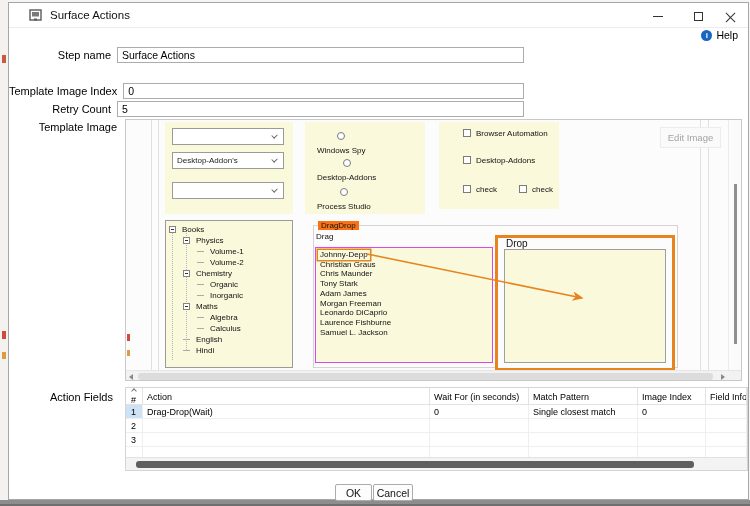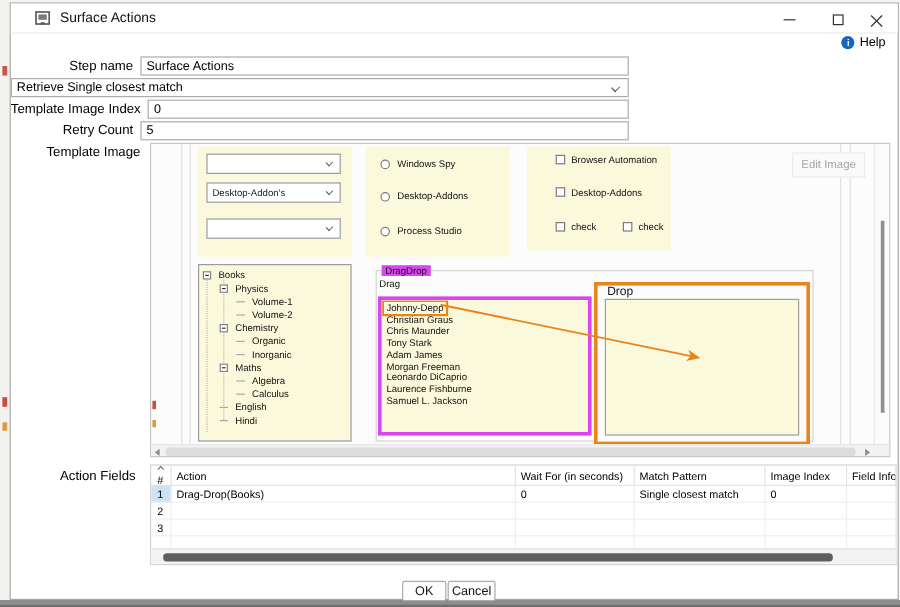--- a/index.html
+++ b/index.html
@@ -43,21 +43,21 @@
   .tpl { position:absolute; left:116px; top:116px; width:617px; height:262px; border:1px solid #c9c9c9; background:#fcfcfc; overflow:hidden; }
   .vline { position:absolute; top:0; width:1px; background:#e0e0e0; }
   .panel { position:absolute; background:var(--panel-yellow); }
   .p1 { left:39px; top:2px; width:128px; height:92px; }
   .p2 { left:179px; top:2px; width:120px; height:92px; }
   .p3 { left:313px; top:2px; width:120px; height:87px; }
 
   .mini-combo { position:absolute; left:7px; width:112px; height:17px; background:#fff; border:1px solid #9b9b9b; font-size:8px; line-height:15px; padding-left:4px; color:#222; }
   .mini-chevron { position:absolute; right:6px; top:4px; width:5px; height:5px; border-left:1px solid #666; border-bottom:1px solid #666; transform:rotate(-45deg) scale(1,.8); }
 
-  .radio-row { position:absolute; left:12px; display:flex; align-items:center; gap:6px; }
+  .radio-row { position:absolute; left:12px; display:flex; align-items:center; gap:6px;flex-direction:column; }
   .radio-dot { width:8px; height:8px; border:1px solid #7b7b7b; border-radius:50%; background:#fff; }
   .cb-row { position:absolute; display:flex; gap:5px;margin-left:16px; }
   .cb-box { width:8px; height:8px; border:1px solid #7b7b7b; background:#fff; }
   .mini-text { font-size:8px; color:#111; white-space:nowrap; }
 
   .edit-btn { position:absolute; left:534px; top:7px; width:61px; height:21px; background:#fafafa; border:1px solid #ececec; color:#a3a3a3; font-size:9.5px; display:flex; align-items:center; justify-content:center; }
 
   
   .tree-panel { position:absolute; left:39px; top:100px; width:128px; height:148px; background:var(--panel-yellow); border:1px solid #9b9b9b; padding-top:3px; overflow:hidden; }
   .tree-item { position:relative; line-height:11px; font-size:8px; color:#111; white-space:nowrap; }
@@ -66,23 +66,23 @@
   .tree-item[data-depth="2"] { padding-left:44px; }
   .expander { position:absolute; top:2px; width:7px; height:7px; }
   .tree-item[data-depth="0"] .expander { left:3px; } .tree-item[data-depth="1"] .expander { left:17px; } .tree-item[data-depth="2"] .expander { left:31px; }
   .tree-item.expandable .expander { border:1px solid #848484; background:#fff; }
   .tree-item.expandable .expander:before { content:""; position:absolute; left:1px; top:2px; width:3px; height:1px; background:#333; }
   .tree-item:not(.expandable) .expander { top:5px; height:1px; width:7px; background:#a9a9a9; }
   .tree-spine { position:absolute; border-left:1px dotted #b5b5b5; }
 
   
   .groupbox { position:absolute; left:187px; top:105px; width:365px; height:143px; border:1px solid #d4d4d4; }
-  .group-label { position:absolute; left:4px; top:-5px; background:#d946ef; padding:0 3px; font-size:8px; color:#111; }
+  .group-label { position:absolute; left:4px; top:-5px; background:#f97316; padding:0 3px; font-size:8px; color:#111; }
   .drag-label { position:absolute; left:2px; top:6px; font-size:8px; color:#111; }
-  .drag-list { position:absolute; left:1px; top:21px; width:178px; height:116px; background:var(--panel-yellow); border:3px solid #d946ef; padding:2px 16px 0 2px; overflow:hidden; }
+  .drag-list { position:absolute; left:1px; top:21px; width:178px; height:116px; background:var(--panel-yellow); border:1px solid #d946ef; padding:2px 16px 0 2px; overflow:hidden; }
   .drag-item { line-height:9.7px; font-size:8px; color:#111; white-space:nowrap; }
   .drag-lbl { display:inline-block; padding:0 2px; }
   .drag-item.drag-src .drag-lbl { box-shadow:0 0 0 1.5px var(--accent); }
 
   .drop-zone { position:absolute; left:181px; top:9px; width:180px; height:136px; border:3px solid var(--accent); background:#fcfcfc; }
   .drop-label { position:absolute; left:8px; top:0px; font-size:10px; color:#111; }
   .drop-inner { position:absolute; left:6px; top:11px; right:6px; bottom:5px; background:var(--panel-yellow); border:1px solid #9f9f9f; }
 
   .arrow-svg { position:absolute; left:0; top:0; pointer-events:none; }
 
@@ -147,24 +147,20 @@
     <div class="help-area">
       <div class="help-icon">i</div>
       <span class="help-label">Help</span>
     </div>
 
     <div class="form-row" style="top:44px;">
       <div class="form-label">Step name</div>
       <input class="form-input" value="Surface Actions" style="">
     </div>
     <div class="form-row" style="top:62px;">
-      <div class="combo">
-        <span>Retrieve Single closest match</span>
-        <div class="combo-chevron"></div>
-      </div>
     </div>
     <div class="form-row" style="top:80px;">
       <div class="form-label">Template Image Index</div>
       <input class="form-input" value="0" style="">
     </div>
     <div class="form-row" style="top:98px;">
       <div class="form-label">Retry Count</div>
       <input class="form-input" value="5" style="">
     </div>
 
@@ -365,21 +361,21 @@
       <div class="thead" id="table-head">
           <div class="th">#<span class="sort-caret"></span></div>
           <div class="th">Action</div>
           <div class="th">Wait For (in seconds)</div>
           <div class="th">Match Pattern</div>
           <div class="th">Image Index</div>
           <div class="th">Field Infor</div>
         </div>
       <div class="tbody" id="table-body">
           <div class="td rownum active">1</div>
-          <div class="td">Drag-Drop(Books)</div>
+          <div class="td">Drag-Drop(Wait)</div>
           <div class="td">0</div>
           <div class="td">Single closest match</div>
           <div class="td">0</div>
           <div class="td"></div>
           <div class="td rownum">2</div>
           <div class="td"></div>
           <div class="td"></div>
           <div class="td"></div>
           <div class="td"></div>
           <div class="td"></div>

